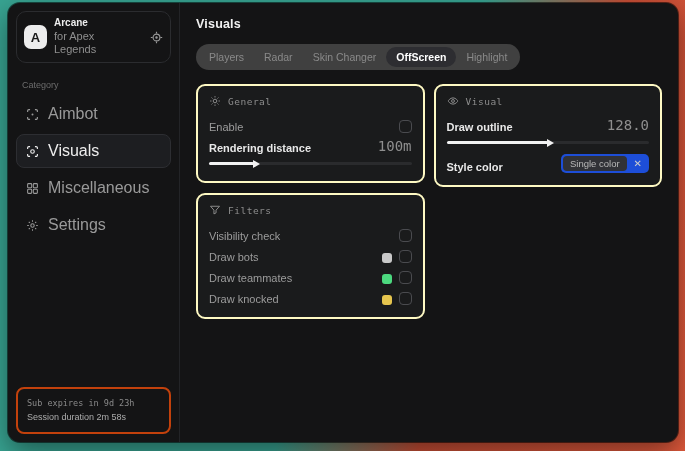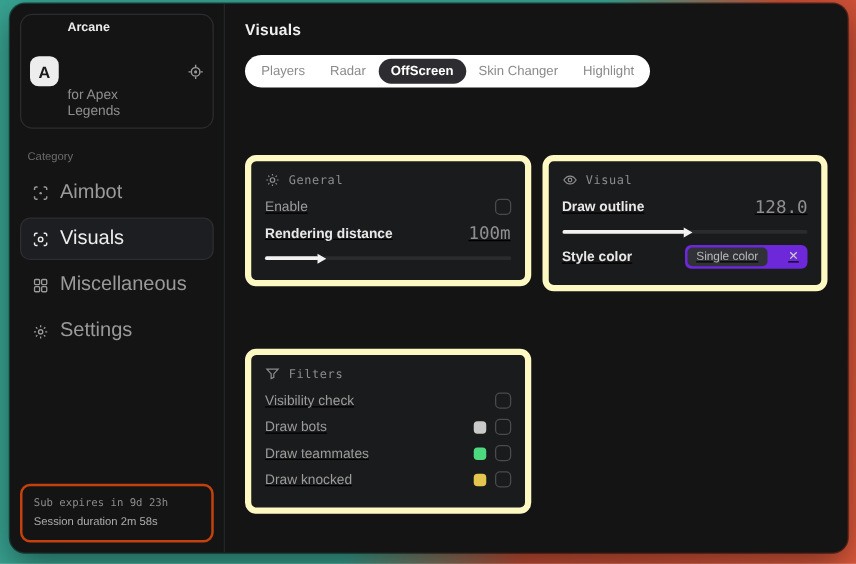--- a/index.html
+++ b/index.html
@@ -12,56 +12,56 @@
   .window {
     position:absolute; left:8px; top:3px; right:7px; bottom:9px;
     background:#141415; border-radius:12px; overflow:hidden;
     display:flex;
     box-shadow:0 0 0 1px rgba(0,0,0,.55), 0 10px 28px rgba(0,0,0,.45);
   }
   
   .sidebar { width:172px; flex:0 0 172px; border-right:1px solid #232427; display:flex; flex-direction:column; padding:8px; }
   .side-head { border:1px solid #2b2c2f; border-radius:10px; padding:5px 7px; display:flex; align-items:center; gap:7px; }
   .logo { width:24px; height:24px; border-radius:7px; background:#ededed; color:#1a1a1a; font-weight:bold; font-size:13px; display:flex; align-items:center; justify-content:center; }
-  .app-meta { display:flex; flex-direction:column; line-height:1.25;gap:40px; }
+  .app-meta { display:flex; flex-direction:column; line-height:1.25; }
   .app-name { font-size:10px; font-weight:bold; color:#ececec; }
   .app-sub { font-size:11px; color:#8f8f8f; }
   .side-head .spacer { flex:1; }
   .icon { display:inline-flex; align-items:center; justify-content:center; color:inherit; }
   .icon svg { display:block; }
   .target-btn { color:#9a9a9a; cursor:pointer; }
   .cat-label { margin:17px 6px 7px; font-size:9px; color:#6c6c6c; }
   .nav-item { display:flex; align-items:center; gap:9px; padding:7px 9px; border-radius:8px; color:#9a9a9a; font-size:16px; margin-bottom:3px; border:1px solid transparent; cursor:pointer; }
   .nav-item.active { background:#1d1e21; border-color:#2d2e32; color:#ededed; }
   .side-foot { margin-top:auto; border:2px solid #c2410c; border-radius:8px; padding:7px 9px; line-height:1.65; }
   .foot-l1 { font-family:"DejaVu Sans Mono", monospace; font-size:8.5px; color:#8a8a8a; }
   .foot-l2 { font-size:9px; color:#adadad; }
   
   .main { flex:1; padding:14px 16px 12px; display:flex; flex-direction:column; min-width:0; }
   .page-title { font-size:12.5px; font-weight:bold; color:#f0f0f0; letter-spacing:.2px; }
-  .tabbar { margin-top:13px; align-self:flex-start; display:flex; align-items:center; background:#ffffff; border-radius:14px; padding:3px; }
+  .tabbar { margin-top:13px; align-self:flex-start; display:flex; align-items:center; background:#404040; border-radius:14px; padding:3px; }
   .tab { padding:4px 10px; font-size:10.5px; color:#8a8a8a; border-radius:11px; cursor:pointer; white-space:nowrap; }
   .tab.active { background:#2d2d31; color:#ffffff; font-weight:bold; }
   .content { margin-top:14px; display:flex; gap:9px; align-items:flex-start; }
   .col { flex:1; display:flex; flex-direction:column; gap:10px; min-width:0; }
-  .panel { background:#1a1b1c; border:5px solid #fef9c3; border-radius:9px; padding:9px 11px 12px;margin-top:40px; }
+  .panel { background:#1a1b1c; border:2px solid #fef9c3; border-radius:9px; padding:9px 11px 12px; }
   .panel-head { display:flex; align-items:center; gap:7px; color:#8d8d8d; font-family:"DejaVu Sans Mono", monospace; font-size:9.5px; letter-spacing:.5px; margin-bottom:5px; }
-  .row { display:flex; align-items:center; min-height:21px; font-size:11px;text-decoration:underline; }
+  .row { display:flex; align-items:flex-end; min-height:21px; font-size:11px; }
   .lbl-dim { color:#9c9c9c; }
   .lbl-strong { color:#e8e8e8; font-weight:bold; }
   .val { margin-left:auto; font-family:"DejaVu Sans Mono", monospace; font-size:14px; color:#8f8f8f; }
   .checkbox { width:13px; height:13px; border:1.5px solid #4a4b4f; border-radius:4px; margin-left:auto; flex:0 0 13px; cursor:pointer; }
   .swatch { width:10px; height:10px; border-radius:3px; margin-left:auto; margin-right:7px; flex:0 0 10px; }
   .swatch + .checkbox { margin-left:0; }
   .slider { position:relative; height:9px; margin:5px 0 1px; cursor:pointer; }
   .slider .track { position:absolute; left:0; right:0; top:3px; height:3px; background:#2a2b2d; border-radius:2px; }
   .slider .fill { position:absolute; left:0; top:3px; height:3px; background:#f2f2f2; border-radius:2px; }
   .slider .thumb { position:absolute; right:-6px; top:50%; transform:translateY(-50%);
     width:0; height:0; border-left:7px solid #f2f2f2; border-top:4px solid transparent; border-bottom:4px solid transparent; }
-  .select { margin-left:auto; display:flex; align-items:center; gap:17px; background:#6d28d9; border-radius:5px; padding:2px 7px 2px 2px; cursor:pointer; }
+  .select { margin-left:auto; display:flex; align-items:center; gap:7px; background:#1d4ed8; border-radius:5px; padding:2px 7px 2px 2px; cursor:pointer; }
   .tag { background:#313237; border-radius:4px; padding:2px 7px; font-size:9.5px; color:#b9b9b9; }
   .x-btn { color:#cdcdcd; font-size:10px; line-height:1; cursor:pointer; }
 </style>
 </head>
 <body>
 
 <div class="window">
 
   <div class="sidebar">
     <div class="side-head">
@@ -139,22 +139,22 @@
       <div class="foot-l2">Session duration 2m 58s</div>
     </div>
   </div>
 
   <div class="main">
     <div class="page-title">Visuals</div>
 
     <div class="tabbar">
       <div class="tab">Players</div>
       <div class="tab">Radar</div>
+      <div class="tab">Skin Changer</div>
       <div class="tab active">OffScreen</div>
-      <div class="tab">Skin Changer</div>
       <div class="tab">Highlight</div>
     </div>
 
     <div class="content">
       <div class="col">
 
         <div class="panel">
           <div class="panel-head">
             <span class="icon">
               <svg width="12" height="12" viewBox="0 0 16 16" fill="none" stroke="currentColor" stroke-width="1.3">

